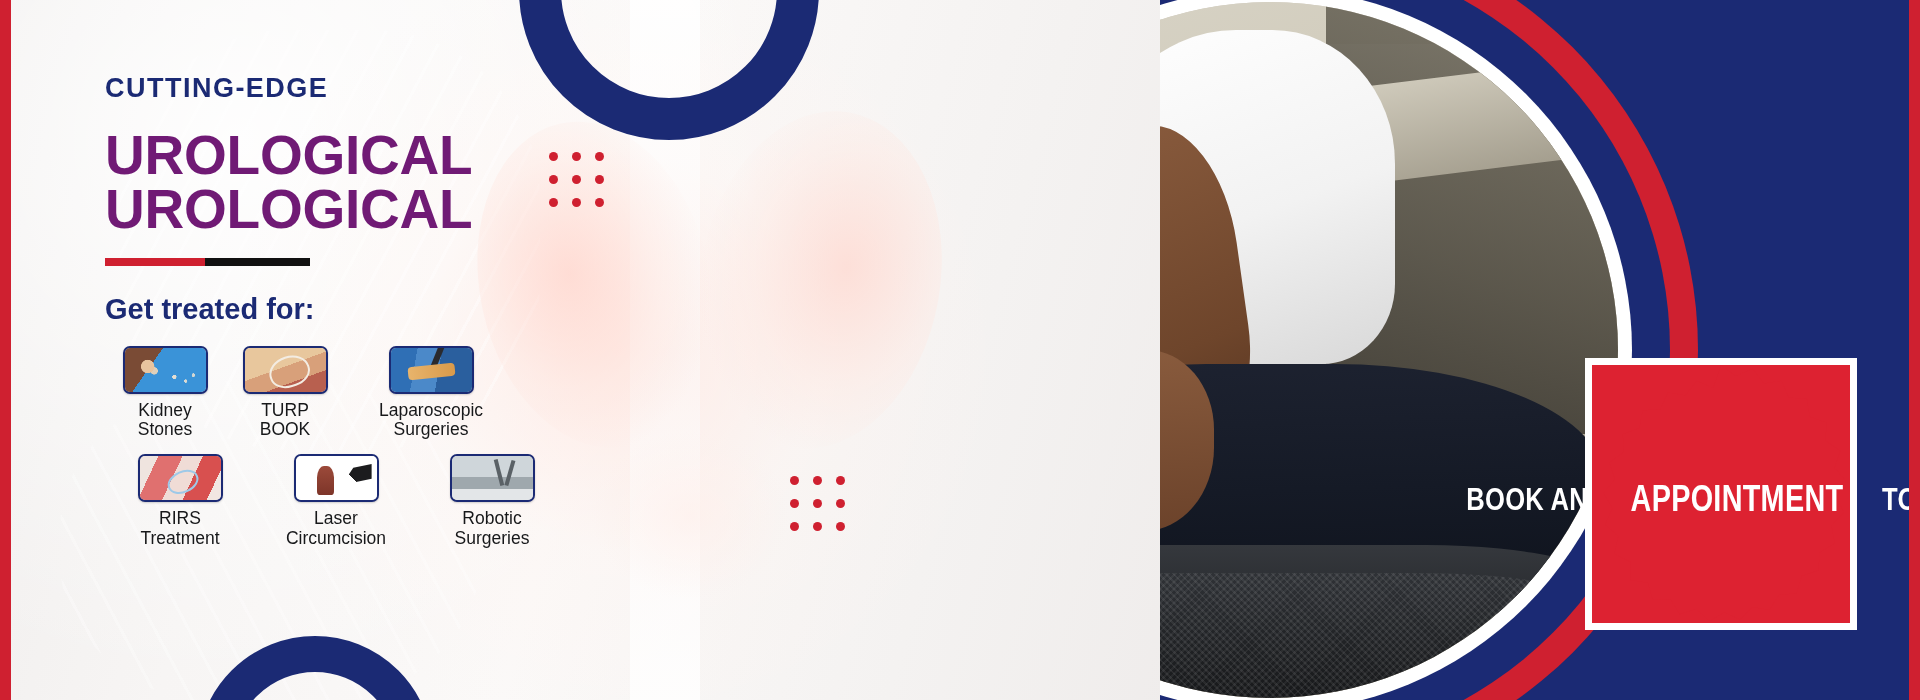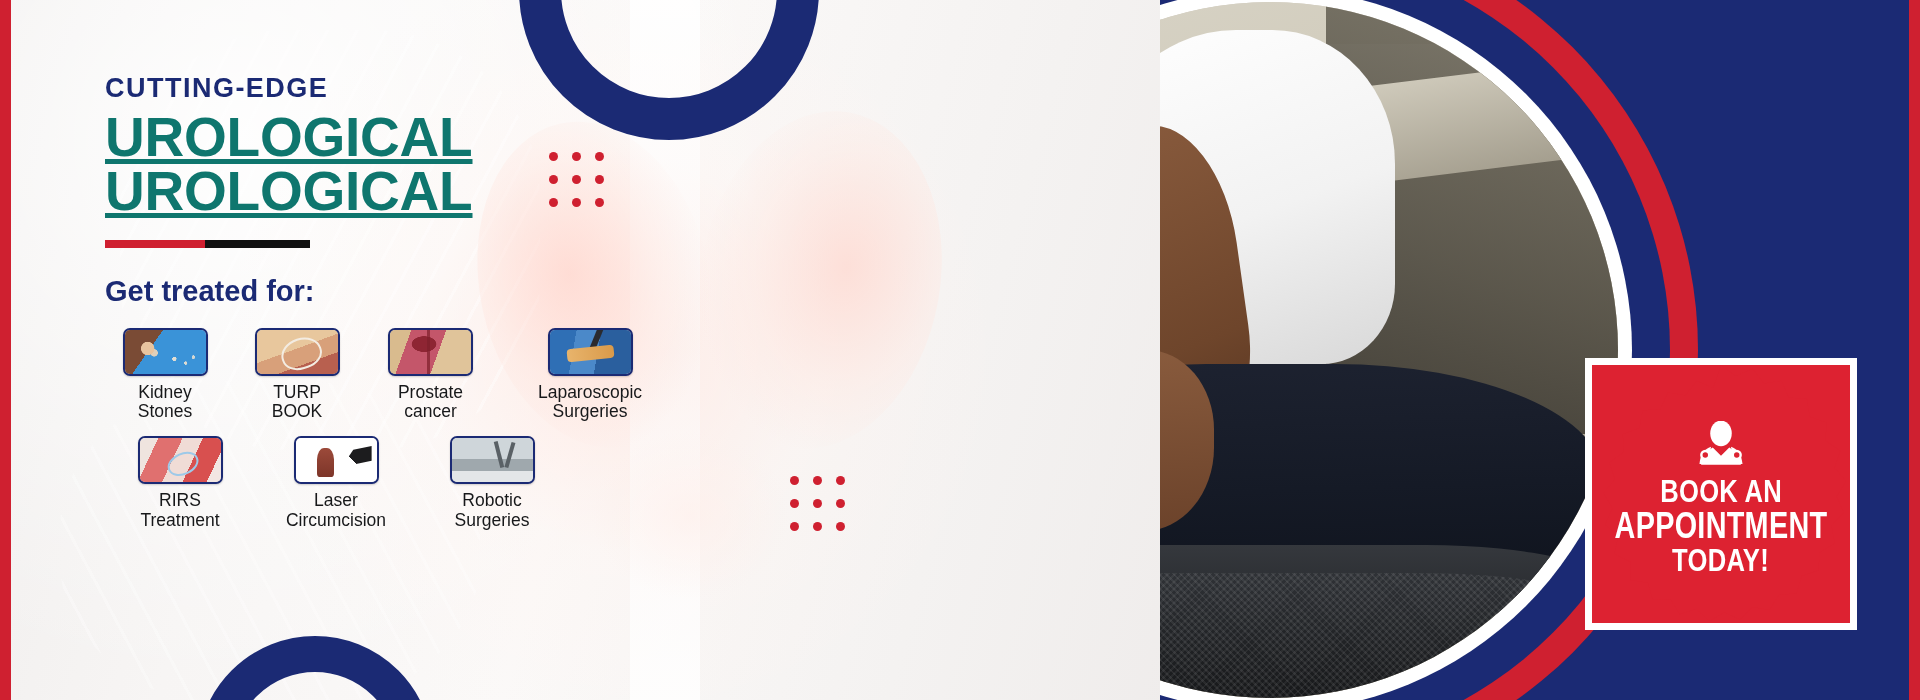--- a/index.html
+++ b/index.html
@@ -92,38 +92,38 @@
 
   
   .content { position:absolute; left:105px; top:5px; width:820px; height:700px; z-index:10; }
 
   .eyebrow {
     margin-top:70px;
     font-size:27px; font-weight:700; letter-spacing:.055em;
     color:#1b2a74; line-height:1;
   }
   .headline {
-    margin-top:9px;
+    margin-top:27px;
     font-size:55px; font-weight:700; letter-spacing:-.004em;
-    color:#0f766e; line-height:.98;text-decoration:underline;
+    color:#701a75; line-height:.98;
   }
   .headline .l2 { display:block; }
 
   .divider { margin-top:21px; width:205px; height:8px; display:flex; }
   .divider .d-red   { width:100px; background:#cf2030; }
   .divider .d-black { width:105px; background:#111111; }
 
   .subhead {
     margin-top:29px;
     font-size:29px; font-weight:700; color:#1b2a74; line-height:1;
   }
 
   
   .trow { display:flex; align-items:flex-start; }
-  #row1 { margin-top:22px; gap:12px; }
+  #row1 { margin-top:22px; gap:0; }
   #row2 { margin-top:14px; gap:0; }
 
   .titem { text-align:center; position:relative; }
   .titem .thumb {
     width:85px; height:48px; margin:0 auto;
     border:2px solid #1b2a74; border-radius:7px;
     overflow:hidden; position:relative;
     background:#cccccc;
     box-shadow:0 1px 2px rgba(0,0,0,.18);
   }
@@ -323,21 +323,21 @@
     background:#dd2231;
     filter:drop-shadow(0 0 0 #fff);
   }
   .badge-ring {
     position:absolute; inset:-7px;
     background:#ffffff;
     z-index:-1;
   }
   .badge-content {
     position:absolute; inset:0;
-    display:flex; flex-direction:column;
+    display:flex; flex-direction:row;
     align-items:center; justify-content:center;
     padding-top:10px;
   }
   .badge-icon { width:54px; height:48px; margin-bottom:6px; }
   .badge-line {
     color:#ffffff; font-weight:700;
     font-family:"Liberation Sans Narrow","Liberation Sans", sans-serif;
     letter-spacing:.01em; line-height:1.02;
     transform:scaleX(.80); transform-origin:center;
     white-space:nowrap;
@@ -409,27 +409,20 @@
           </div>
         <div class="tlabel">Kidney
 Stones</div>
       </div>
       <div class="titem" style="width:120px">
         <div class="thumb">
             <div class="art art-turp"></div>
           </div>
         <div class="tlabel">TURP
 BOOK</div>
-      </div>
-      <div class="titem" style="width:123px">
-        <div class="thumb">
-            <div class="art art-prostate"></div>
-          </div>
-        <div class="tlabel">Prostate
-cancer</div>
       </div>
       <div class="titem" style="width:172px">
         <div class="thumb">
             <div class="art art-lap"></div>
           </div>
         <div class="tlabel">Laparoscopic
 Surgeries</div>
       </div>
     </div>
 

